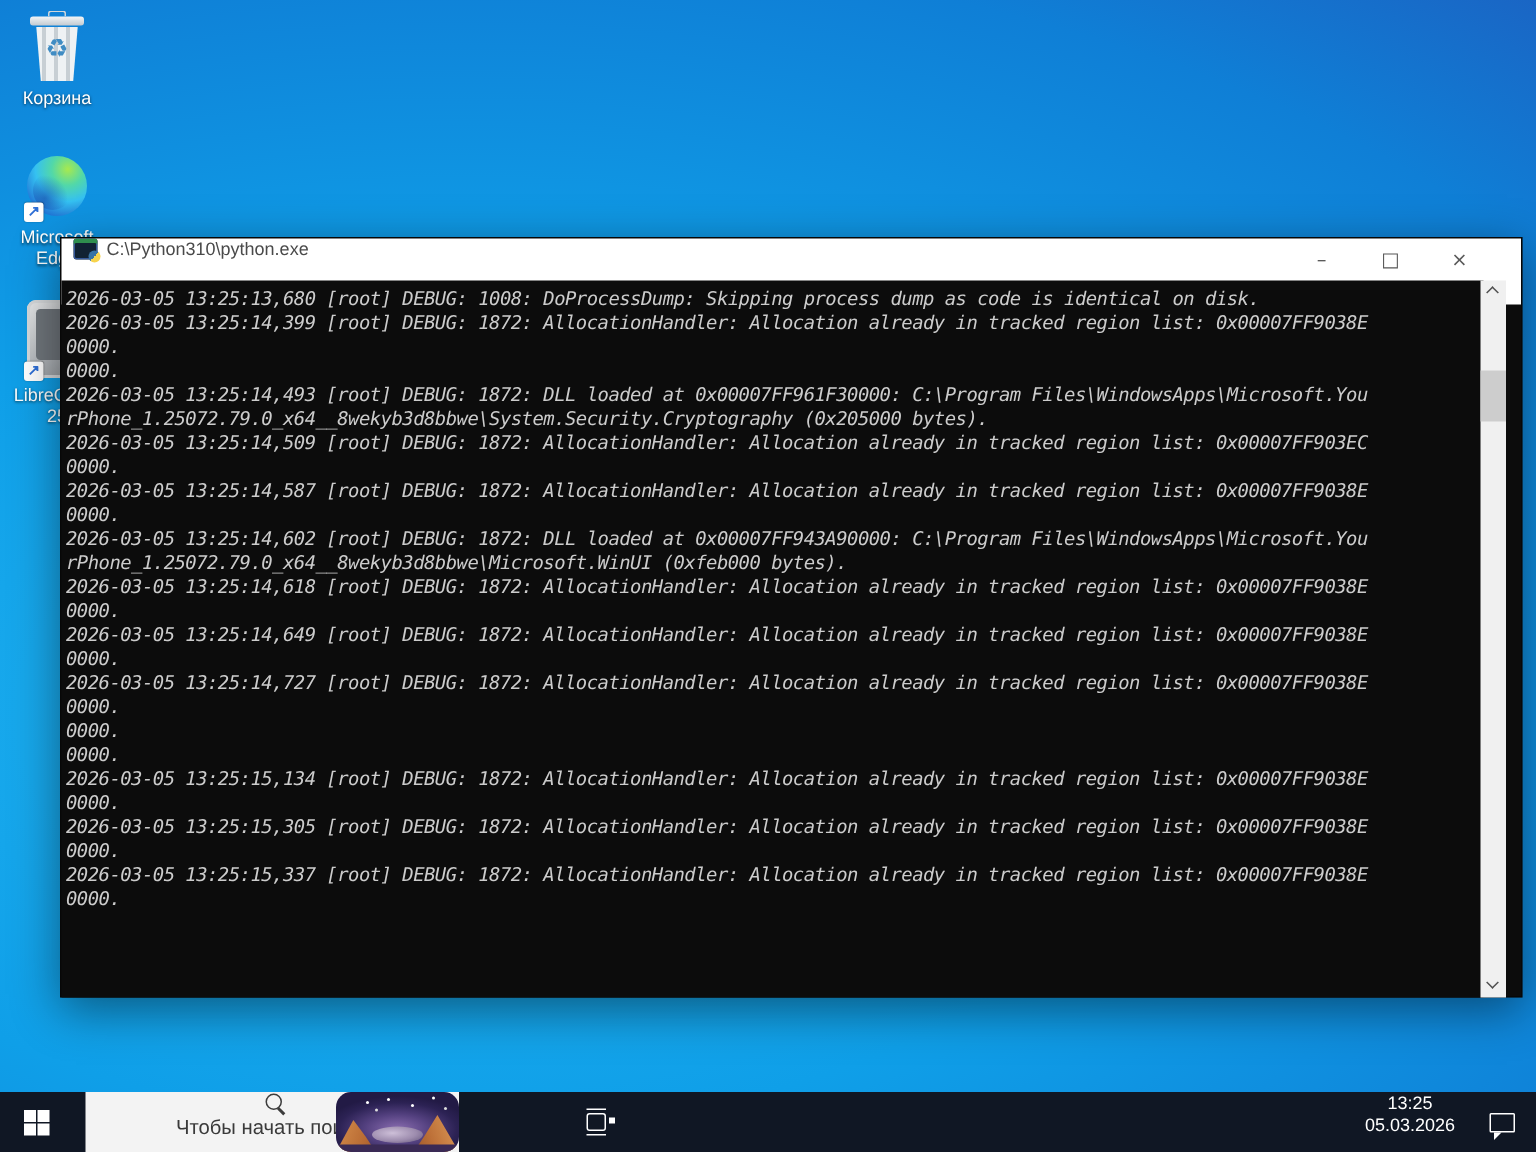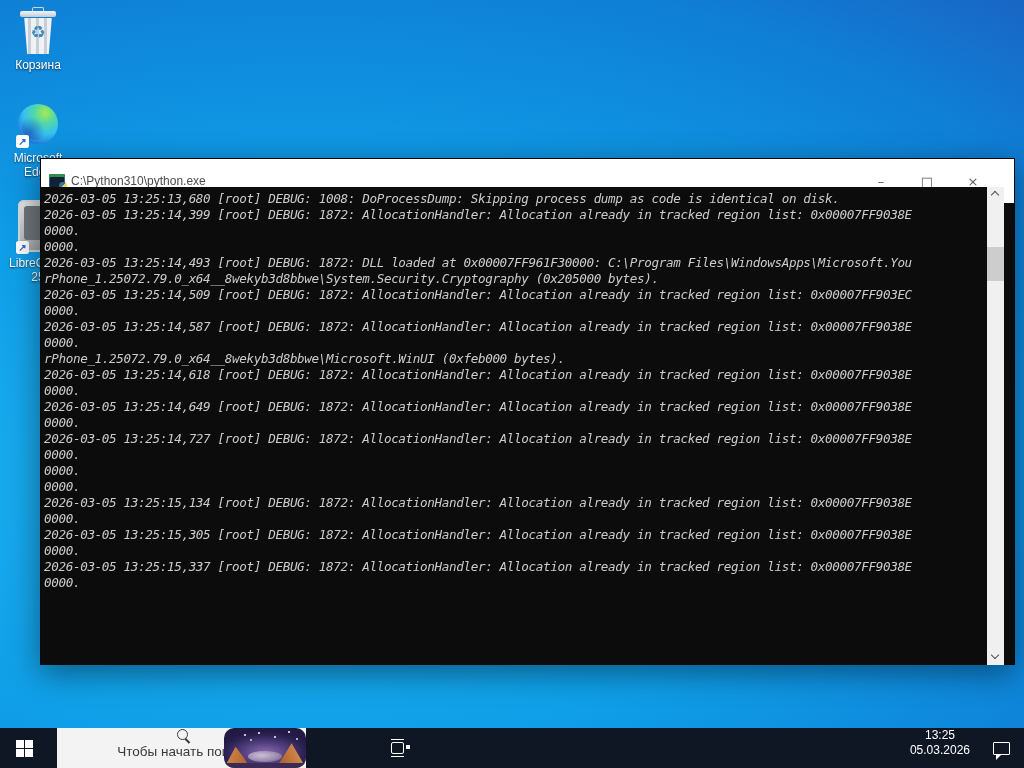--- a/index.html
+++ b/index.html
@@ -31,21 +31,21 @@
   .lo-shape { position:relative; width:40px; height:52px; margin:0 auto 2px;
     background:linear-gradient(150deg,#e9eaeb 0%, #b9bdc1 55%, #8f959a 100%); border-radius:6px; box-shadow:inset 0 0 0 2px #d6d9db; }
   .lo-shape::before { content:""; position:absolute; left:6px; top:6px; width:28px; height:34px; background:#70767c; border-radius:3px; }
 
   .shortcut-arrow { position:absolute; left:0; bottom:0; width:13px; height:13px; background:#fff; border-radius:2px;
     color:#2f6fd6; font-size:10px; line-height:13px; font-weight:bold; text-align:center; box-shadow:0 0 1px rgba(0,0,0,.4); }
 
   
   .win { position:absolute; left:40px; top:158px; width:975px; height:507px; z-index:5;
     box-shadow:0 8px 30px rgba(0,0,0,.45); border:1px solid rgba(0,0,0,.35); background:#0c0c0c; }
-  .titlebar { position:absolute; left:0; top:0; width:100%; height:44px; background:#ffffff; display:flex; align-items:center; }
+  .titlebar { position:absolute; left:0; top:0; width:100%; height:44px; background:#ffffff; display:flex; }
   .title-icon { position:relative; width:16px; height:14px; margin:0 6px 0 8px; background:#123; border-radius:2px;
     box-shadow:inset 0 3px 0 #2f8f4e, inset 0 0 0 1px #35589a; }
   .title-icon::after { content:""; position:absolute; right:-2px; bottom:-2px; width:8px; height:8px; border-radius:50%;
     background:linear-gradient(135deg,#3773a5 0 50%, #f7d44c 50% 100%); }
   .title-text { font-size:12px; color:#4a4a4a; flex:1 1 auto; white-space:nowrap; overflow:hidden; }
   .win-controls { display:flex; height:28px; margin-right:18px; }
   .win-btn { width:46px; height:28px; display:flex; align-items:center; justify-content:center;
     color:#5a5a5a; font-size:13px; font-family:"DejaVu Sans", sans-serif; }
 
   .console-body { position:absolute; left:0; top:28px; width:948px; height:478px; background:#0c0c0c;
@@ -151,20 +151,21 @@
         <div class="console-line">2026-03-05 13:25:13,680 [root] DEBUG: 1008: DoProcessDump: Skipping process dump as code is identical on disk.</div>
         <div class="console-line">2026-03-05 13:25:14,399 [root] DEBUG: 1872: AllocationHandler: Allocation already in tracked region list: 0x00007FF9038E</div>
         <div class="console-line">0000.</div>
         <div class="console-line">0000.</div>
         <div class="console-line">2026-03-05 13:25:14,493 [root] DEBUG: 1872: DLL loaded at 0x00007FF961F30000: C:\Program Files\WindowsApps\Microsoft.You</div>
         <div class="console-line">rPhone_1.25072.79.0_x64__8wekyb3d8bbwe\System.Security.Cryptography (0x205000 bytes).</div>
         <div class="console-line">2026-03-05 13:25:14,509 [root] DEBUG: 1872: AllocationHandler: Allocation already in tracked region list: 0x00007FF903EC</div>
         <div class="console-line">0000.</div>
         <div class="console-line">2026-03-05 13:25:14,587 [root] DEBUG: 1872: AllocationHandler: Allocation already in tracked region list: 0x00007FF9038E</div>
         <div class="console-line">0000.</div>
+        <div class="console-line">2026-03-05 13:25:14,602 [root] DEBUG: 1872: DLL loaded at 0x00007FF943A90000: C:\Program Files\WindowsApps\Microsoft.You</div>
         <div class="console-line">rPhone_1.25072.79.0_x64__8wekyb3d8bbwe\Microsoft.WinUI (0xfeb000 bytes).</div>
         <div class="console-line">2026-03-05 13:25:14,618 [root] DEBUG: 1872: AllocationHandler: Allocation already in tracked region list: 0x00007FF9038E</div>
         <div class="console-line">0000.</div>
         <div class="console-line">2026-03-05 13:25:14,649 [root] DEBUG: 1872: AllocationHandler: Allocation already in tracked region list: 0x00007FF9038E</div>
         <div class="console-line">0000.</div>
         <div class="console-line">2026-03-05 13:25:14,727 [root] DEBUG: 1872: AllocationHandler: Allocation already in tracked region list: 0x00007FF9038E</div>
         <div class="console-line">0000.</div>
         <div class="console-line">0000.</div>
         <div class="console-line">0000.</div>
         <div class="console-line">2026-03-05 13:25:15,134 [root] DEBUG: 1872: AllocationHandler: Allocation already in tracked region list: 0x00007FF9038E</div>

